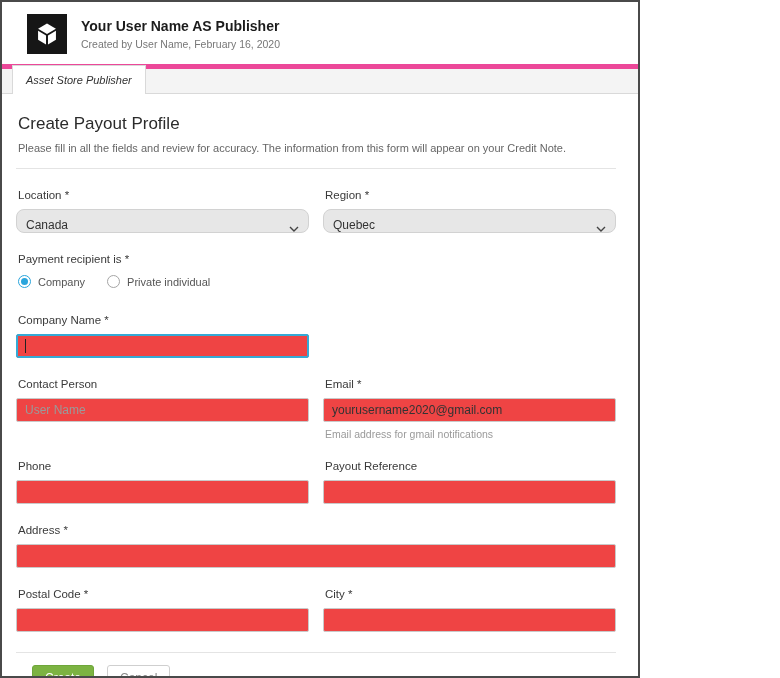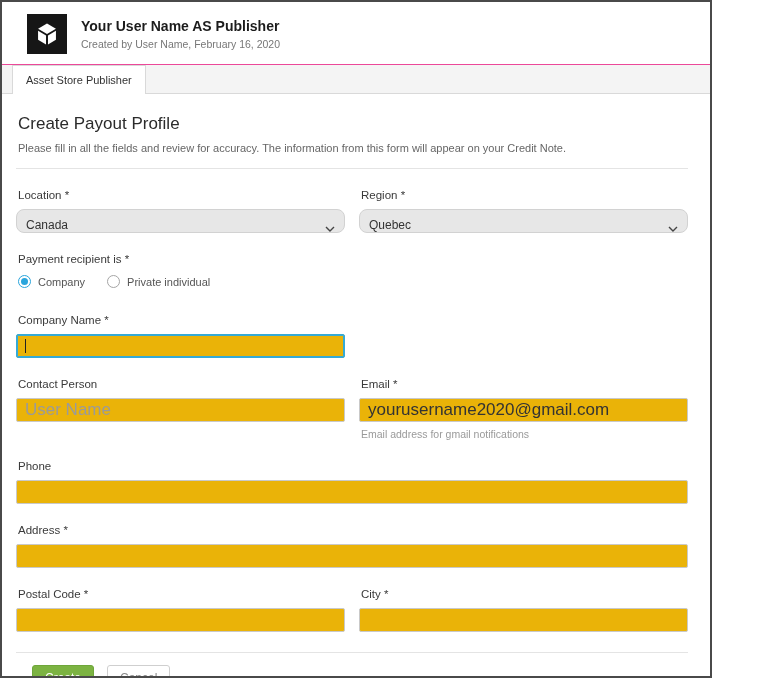--- a/index.html
+++ b/index.html
@@ -3,21 +3,21 @@
 <meta charset="utf-8">
 <style>
   * { box-sizing: border-box; margin: 0; padding: 0; }
   html,body { background:#fff; }
   body {
     font-family: "Liberation Sans", sans-serif;
     width: 780px; height: 678px;
     color:#333;
   }
   .frame {
-    width: 712px; height: 678px;
+    width: 640px; height: 678px;
     border: 2px solid #4a4a4a;
     background:#fff;
     overflow: hidden;
   }
 
   
   .app-header {
     display:flex; align-items:center; gap:14px;
     padding: 12px 14px 10px 25px;
   }
@@ -25,26 +25,27 @@
     width:40px; height:40px; background:#161616;
     display:flex; align-items:center; justify-content:center;
     flex: 0 0 auto;
   }
   .app-title { font-size:14px; font-weight:bold; color:#1c1c1c; margin-bottom:4px; }
   .app-subtitle { font-size:10.5px; color:#777; }
 
   
   .tabbar {
     background:#f4f4f4;
-    border-top:1px solid #ec4899;
+    border-top:5px solid #ec4899;
     border-bottom:1px solid #d9d9d9;
     padding-left:10px;
     display:flex;
     height:30px;
     align-items:flex-end;
+    font-style:italic;
   }
   .tab {
     background:#fff;
     border:1px solid #d9d9d9;
     border-bottom:none;
     margin-bottom:-1px;
     padding:8px 13px 8px 13px;
     font-size:11px;
     color:#333;
     cursor:pointer;
@@ -65,22 +66,22 @@
     height:24px; background:#e7e7e7;
     border:1px solid #d2d2d2; border-radius:8px;
     display:flex; align-items:flex-end; justify-content:space-between;
     padding:0 9px; font-size:12px; color:#333; cursor:pointer;
   }
   .select svg { flex:0 0 auto; }
 
   .input, input.input-el {
     width:100%; height:24px;
     border:1px solid #c9c9c9; border-radius:2px;
-    background:#eab308; padding:0 8px;
-    font-size:17px; color:#333;
+    background:#ef4444; padding:0 8px;
+    font-size:12px; color:#333;
     font-family:"Liberation Sans", sans-serif;
     outline:none;
   }
   input.input-el::placeholder { color:#9a9a9a; }
   .input { display:flex; align-items:center; }
   .input.focused { border:1px solid #35aad6; box-shadow:0 0 0 1px #35aad6 inset; }
   .caret { display:inline-block; width:1px; height:14px; background:#222; animation: blink 1s steps(1) infinite; }
   @keyframes blink { 50% { opacity:0; } }
 
   .helper { font-size:10.5px; color:#9a9a9a; margin-top:6px; margin-left:2px; }
@@ -195,20 +196,24 @@
           <input class="input-el" type="text" value="yourusername2020@gmail.com" style="">
           <div class="helper">Email address for gmail notifications</div>
         </div>
       </div>
 
       <div class="row">
         <div class="col">
           <label class="field-label">Phone</label>
           <input class="input-el" type="text" style="">
         </div>
+        <div class="col">
+          <label class="field-label">Payout Reference</label>
+          <input class="input-el" type="text" style="">
+        </div>
       </div>
 
       <div class="row address-group">
         <div class="col">
           <label class="field-label">Address *</label>
           <input class="input-el" type="text" style="">
         </div>
       </div>
 
       <div class="row">

